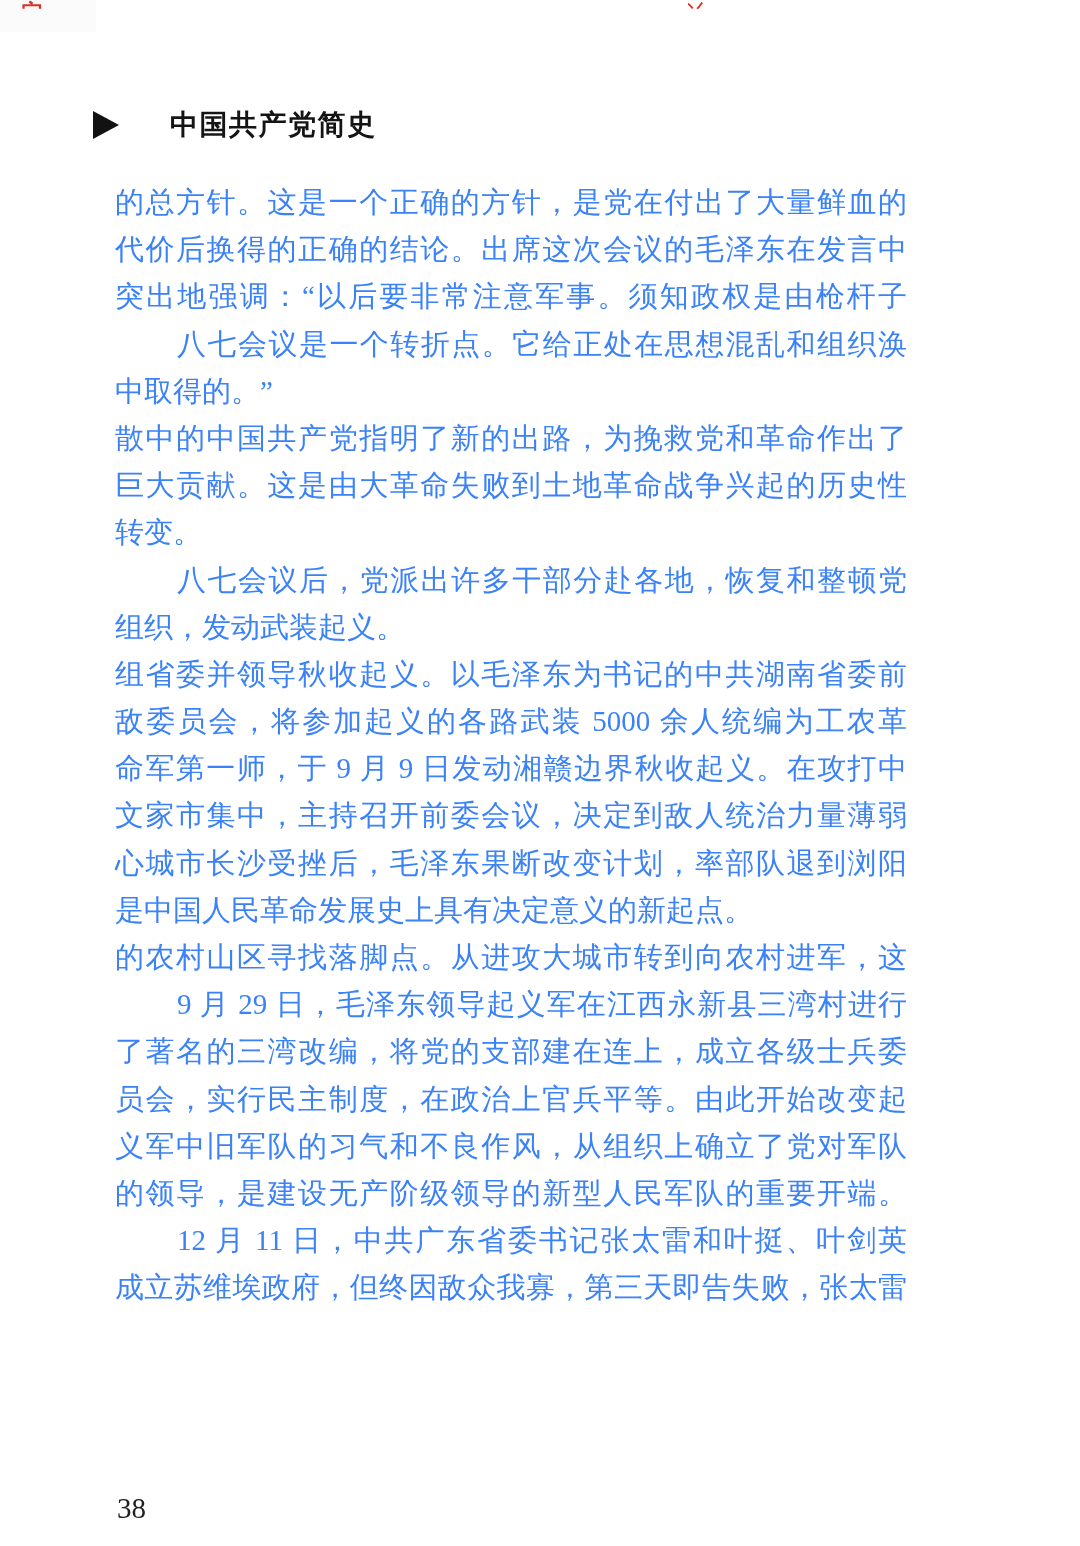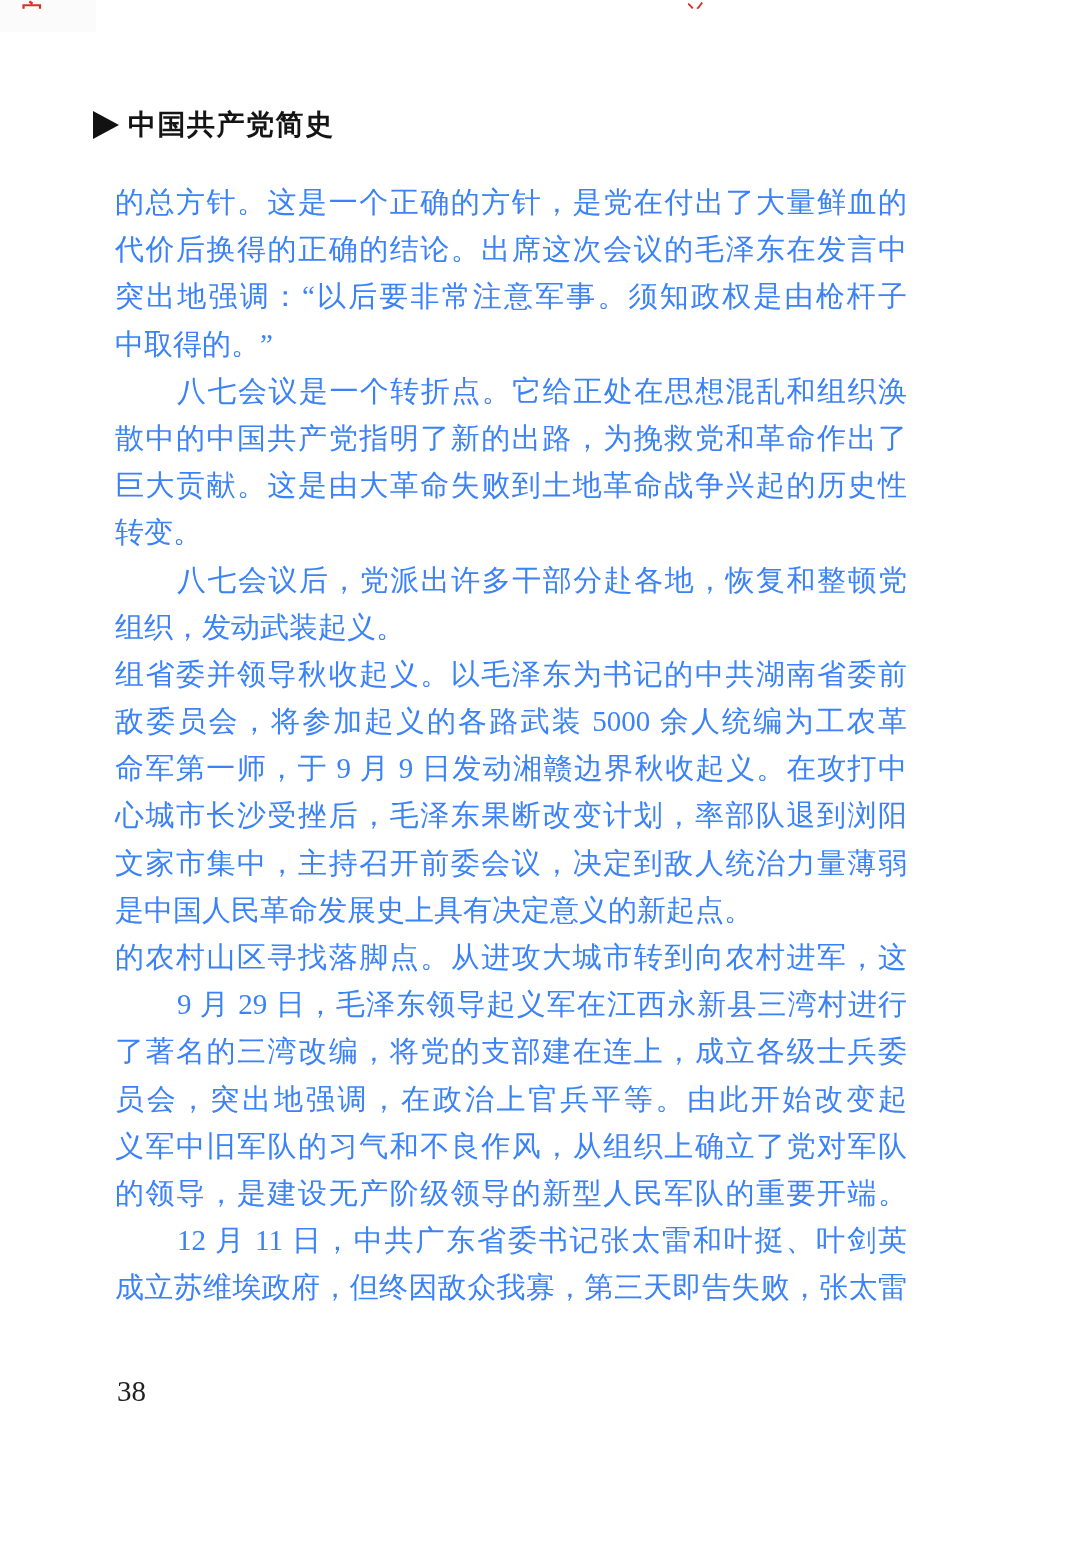--- a/index.html
+++ b/index.html
@@ -43,20 +43,21 @@
     border-top: 14px solid transparent;
     border-bottom: 14px solid transparent;
   }
   .hdr-title {
     font-family: "Liberation Sans", "DejaVu Sans", sans-serif;
     font-weight: bold;
     font-size: 28px;
     letter-spacing: 1.5px;
     color: #141414;
     white-space: nowrap;
+    margin-left: 42px;
   }
 
   .body-block {
     position: absolute;
     left: 115px; top: 179px;
     width: 792px;
   }
   .ln {
     height: 47.2px;
     line-height: 47.2px;
@@ -65,21 +66,21 @@
     color: #3b82f6;
   }
   .ln.j {
     text-align: justify;
     text-align-last: justify;
   }
   .ln.ind { padding-left: 62px; }
 
   .pagenum {
     position: absolute;
-    left: 117px; top: 1375px;
+    left: 117px; top: 1492px;
     font-size: 29px;
     color: #222222;
     font-family: "Liberation Serif", "DejaVu Serif", serif;
   }
 </style>
 </head>
 <body>
 
 <div class="page">
 
@@ -89,37 +90,37 @@
 
   <header class="hdr">
     <span class="tri"></span>
     <span class="hdr-title">中国共产党简史</span>
   </header>
 
   <main class="body-block">
     <div class="ln j">的总方针。这是一个正确的方针，是党在付出了大量鲜血的</div>
     <div class="ln j">代价后换得的正确的结论。出席这次会议的毛泽东在发言中</div>
     <div class="ln j">突出地强调：“以后要非常注意军事。须知政权是由枪杆子</div>
+    <div class="ln j ind">八七会议是一个转折点。它给正处在思想混乱和组织涣</div>
     <div class="ln">中取得的。”</div>
-    <div class="ln j ind">八七会议是一个转折点。它给正处在思想混乱和组织涣</div>
     <div class="ln j">散中的中国共产党指明了新的出路，为挽救党和革命作出了</div>
     <div class="ln j">巨大贡献。这是由大革命失败到土地革命战争兴起的历史性</div>
     <div class="ln">转变。</div>
     <div class="ln j ind">八七会议后，党派出许多干部分赴各地，恢复和整顿党</div>
     <div class="ln">组织，发动武装起义。</div>
     <div class="ln j">组省委并领导秋收起义。以毛泽东为书记的中共湖南省委前</div>
     <div class="ln j">敌委员会，将参加起义的各路武装 5000 余人统编为工农革</div>
     <div class="ln j">命军第一师，于 9 月 9 日发动湘赣边界秋收起义。在攻打中</div>
+    <div class="ln j">文家市集中，主持召开前委会议，决定到敌人统治力量薄弱</div>
     <div class="ln j">心城市长沙受挫后，毛泽东果断改变计划，率部队退到浏阳</div>
-    <div class="ln j">文家市集中，主持召开前委会议，决定到敌人统治力量薄弱</div>
     <div class="ln">是中国人民革命发展史上具有决定意义的新起点。</div>
     <div class="ln j">的农村山区寻找落脚点。从进攻大城市转到向农村进军，这</div>
     <div class="ln j ind">9 月 29 日，毛泽东领导起义军在江西永新县三湾村进行</div>
     <div class="ln j">了著名的三湾改编，将党的支部建在连上，成立各级士兵委</div>
-    <div class="ln j">员会，突出地强调，在政治上官兵平等。由此开始改变起</div>
+    <div class="ln j">员会，实行民主制度，在政治上官兵平等。由此开始改变起</div>
     <div class="ln j">义军中旧军队的习气和不良作风，从组织上确立了党对军队</div>
     <div class="ln j">的领导，是建设无产阶级领导的新型人民军队的重要开端。</div>
     <div class="ln j ind">12 月 11 日，中共广东省委书记张太雷和叶挺、叶剑英</div>
     <div class="ln j">成立苏维埃政府，但终因敌众我寡，第三天即告失败，张太雷</div>
   </main>
 
   <div class="pagenum">38</div>
 
 </div>
 

